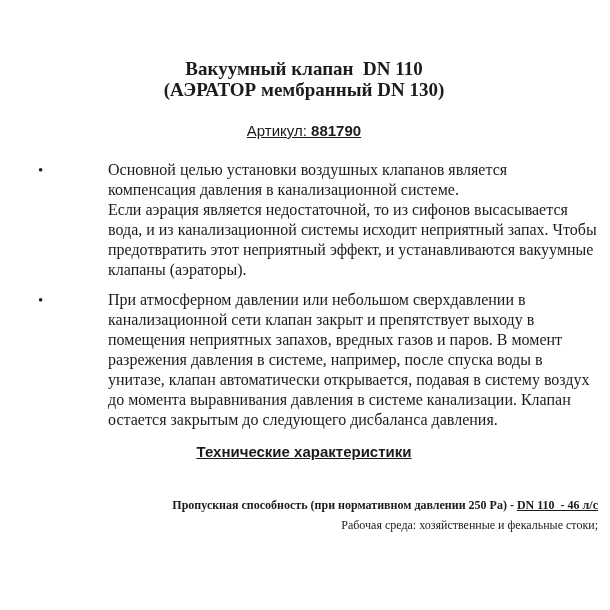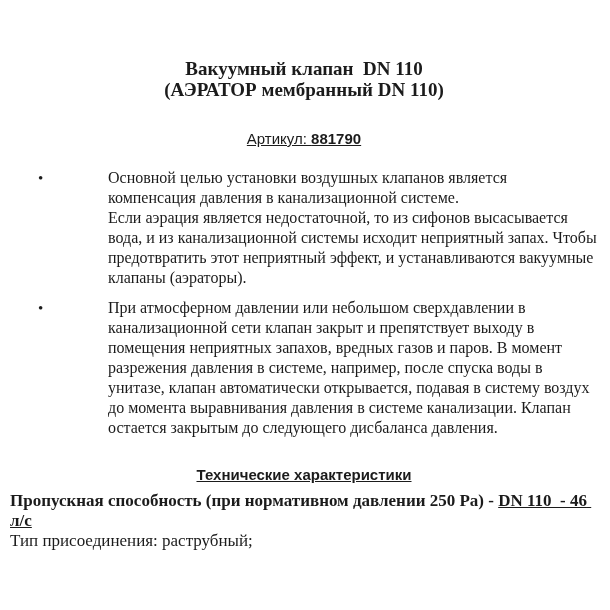--- a/index.html
+++ b/index.html
@@ -23,21 +23,21 @@
     font-weight: bold;
     font-size: 19px;
     line-height: 21px;
     font-family: "Liberation Serif", serif;
   }
   .title-line {
     white-space: pre-wrap;
   }
   .article-line {
     text-align: center;
-    margin-top: 30px;
+    margin-top: 22px;
     font-family: "Liberation Sans", sans-serif;
     font-size: 15px;
     line-height: 17px;
   }
   .article-underline {
     text-decoration: underline;
     white-space: pre-wrap;
   }
   .article-number {
     font-weight: bold;
@@ -61,70 +61,71 @@
     font-size: 15px;
   }
   .bullet-text {
     display: block;
     white-space: pre-wrap;
     max-width: 532px;
     margin-left: 48px;
   }
   .section-heading {
     text-align: center;
-    margin-top: 28px;
+    margin-top: 13px;
     font-family: "Liberation Sans", sans-serif;
     font-weight: bold;
     font-size: 15px;
     line-height: 17px;
   }
   .heading-underline {
     text-decoration: underline;
   }
   .specs {
-    margin-top: 8px;
-    font-size: 17px;
+    margin-top: 35px;
+    font-size: 12px;
     line-height: 20px;
+    text-align: right;
   }
   .spec-capacity {
     font-weight: bold;
     white-space: pre-wrap;
   }
   .capacity-value {
     text-decoration: underline;
     white-space: pre-wrap;
   }
   .spec-line {
     white-space: pre-wrap;
   }
 </style>
 </head>
 <body>
 
 <div class="page">
 
   <div class="doc-title">
     <div class="title-line">Вакуумный клапан  DN 110</div>
-    <div class="title-line">(АЭРАТОР мембранный DN 110)</div>
+    <div class="title-line">(АЭРАТОР мембранный DN 130)</div>
   </div>
 
   <div class="article-line"><span class="article-underline"><span>Артикул: </span><span class="article-number">881790</span></span></div>
 
   <ul class="bullets">
     <li class="bullet">
       <span class="bullet-marker">•</span>
       <span class="bullet-text">Основной целью установки воздушных клапанов является компенсация давления в канализационной системе.
 Если аэрация является недостаточной, то из сифонов высасывается вода, и из канализационной системы исходит неприятный запах. Чтобы предотвратить этот неприятный эффект, и устанавливаются вакуумные клапаны (аэраторы).</span>
     </li>
     <li class="bullet">
       <span class="bullet-marker">•</span>
       <span class="bullet-text">При атмосферном давлении или небольшом сверхдавлении в канализационной сети клапан закрыт и препятствует выходу в помещения неприятных запахов, вредных газов и паров. В момент разрежения давления в системе, например, после спуска воды в унитазе, клапан автоматически открывается, подавая в систему воздух до момента выравнивания давления в системе канализации. Клапан остается закрытым до следующего дисбаланса давления.</span>
     </li>
   </ul>
 
   <div class="section-heading"><span class="heading-underline">Технические характеристики</span></div>
 
   <div class="specs">
     <div class="spec-capacity"><span>Пропускная способность (при нормативном давлении 250 Pa) - </span><span class="capacity-value">DN 110  - 46 л/с</span></div>
-    <div class="spec-line">Тип присоединения: раструбный;</div>
+    <div class="spec-line">Рабочая среда: хозяйственные и фекальные стоки;</div>
   </div>
 
 </div>
 
 </body></html>

